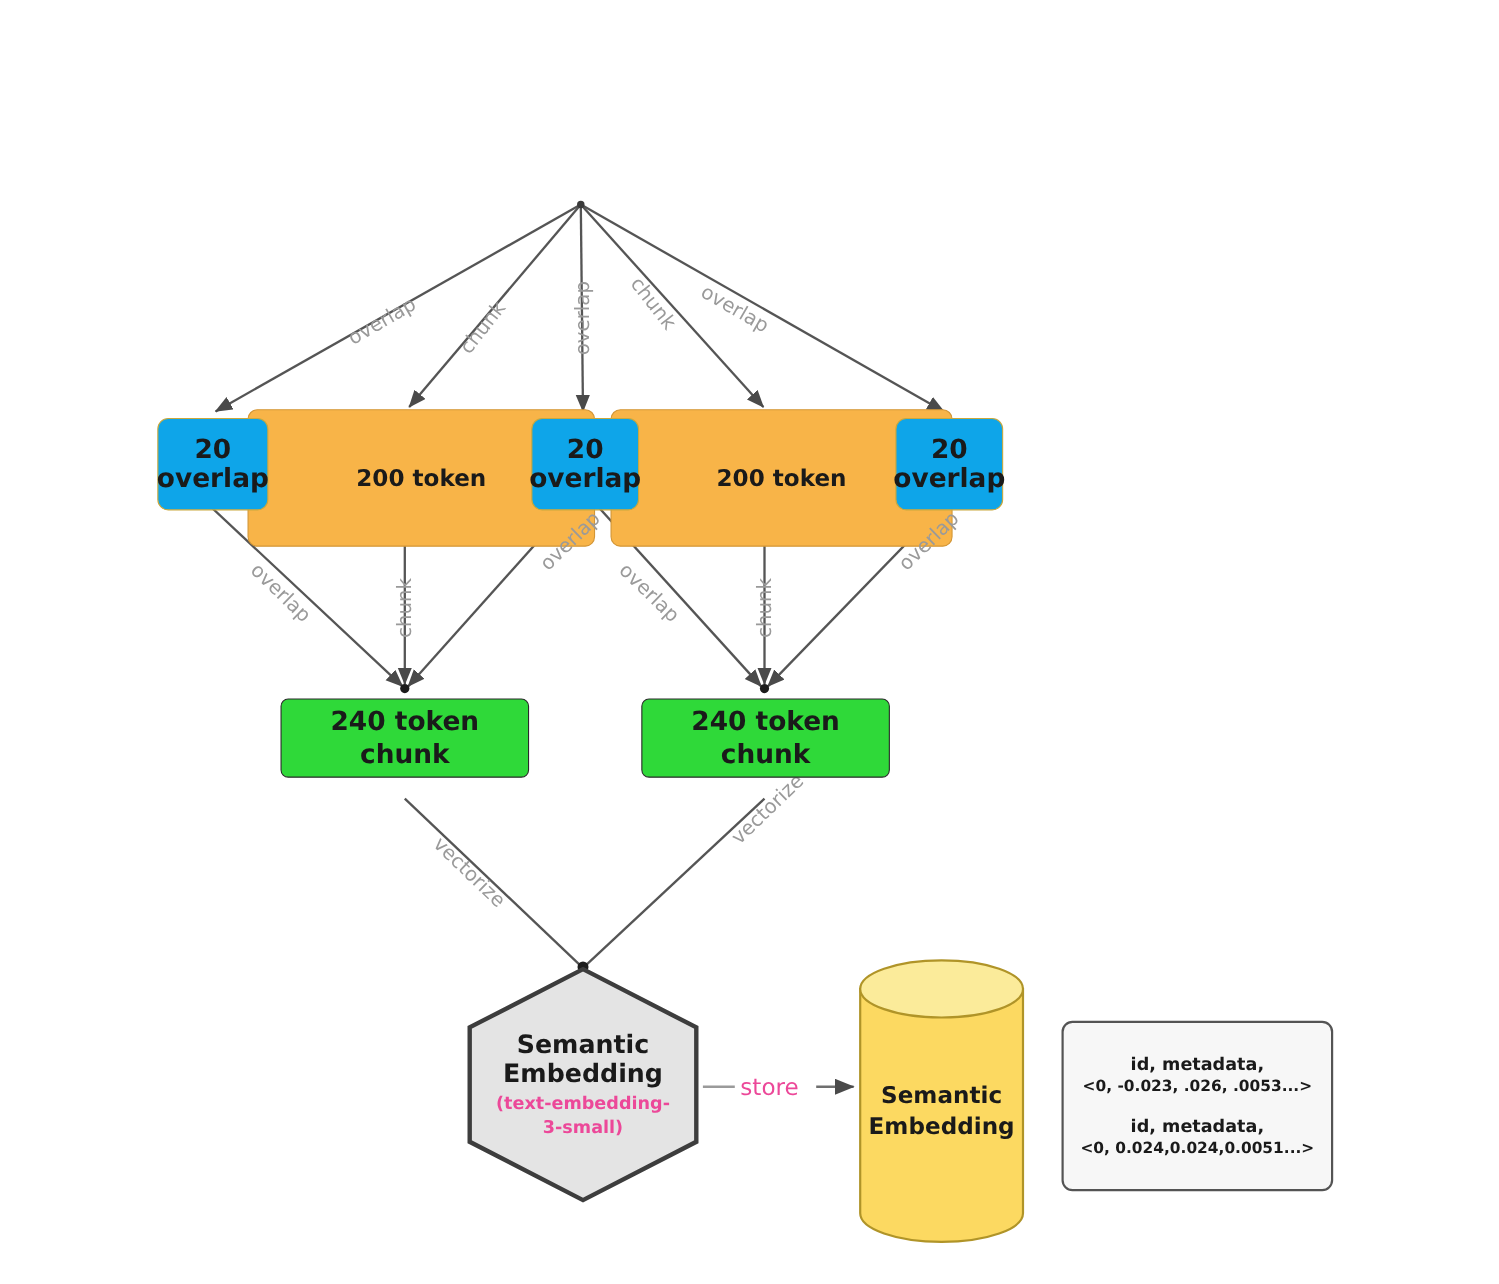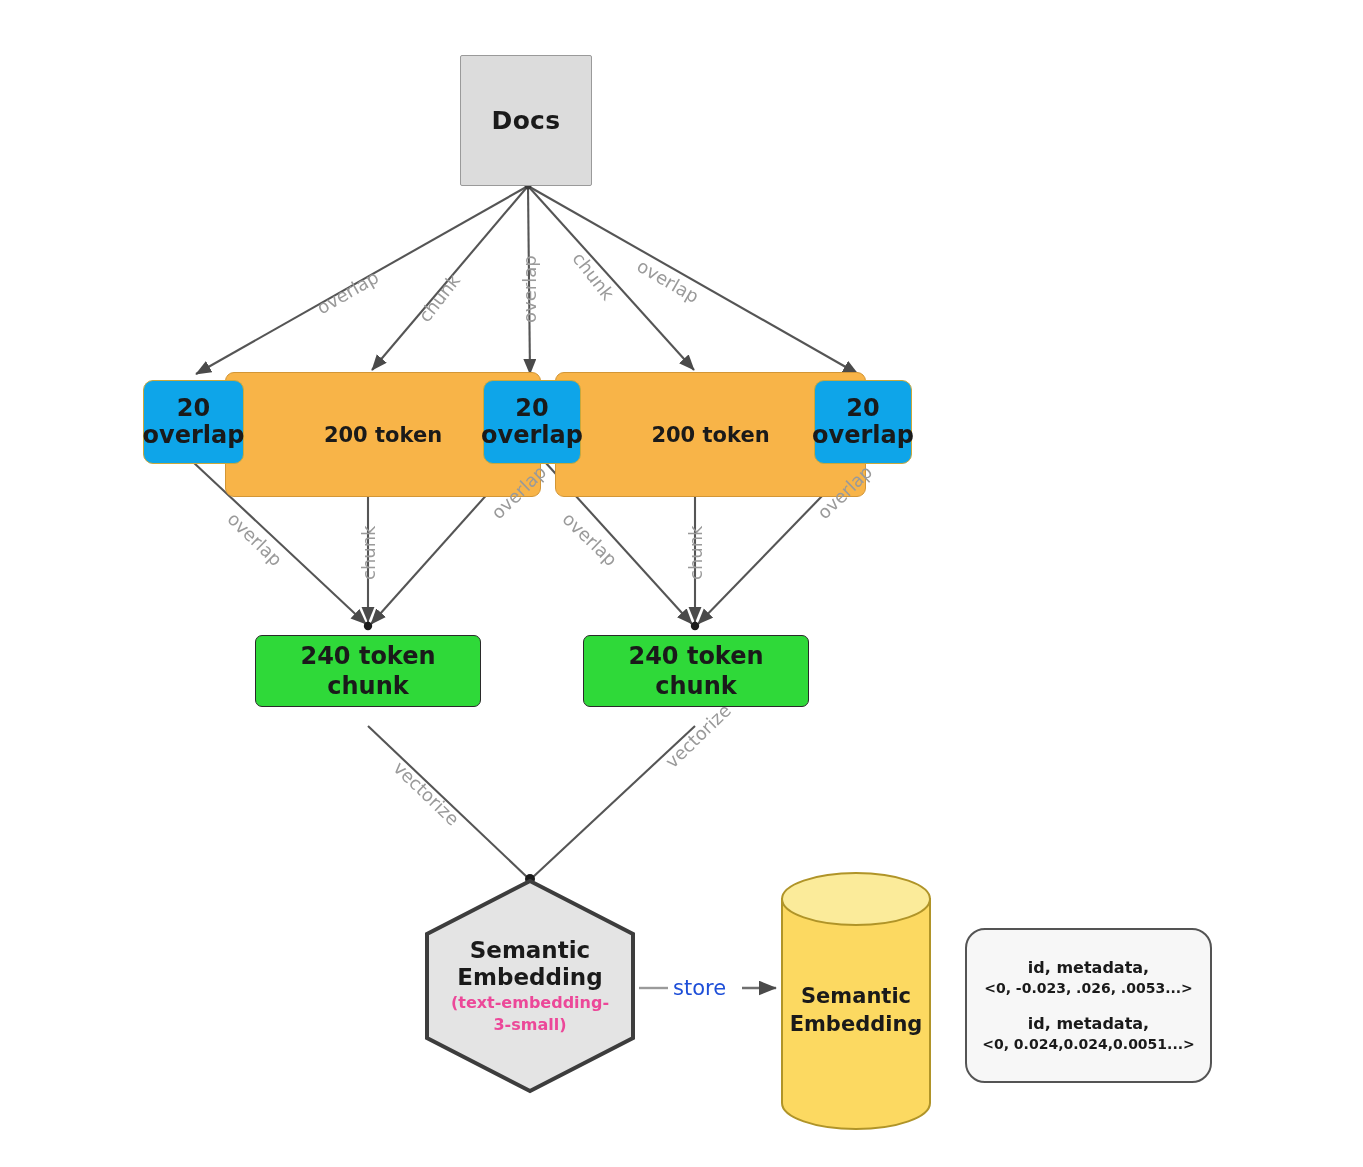--- a/index.html
+++ b/index.html
@@ -136,42 +136,42 @@
   }
 
   
   .data-box {
     left: 965px;
     top: 928px;
     width: 247px;
     height: 155px;
     background: #f7f7f7;
     border: 2px solid #545454;
-    border-radius: 20px;
+    border-radius: 10px;
     z-index: 5;
     gap: 17px;
   }
   .data-entry { line-height: 1.3; }
   .data-entry .dkey { font-size: 16px; font-weight: bold; color: #1a1a1a; display: block; }
   .data-entry .dvec { font-size: 14px; font-weight: bold; color: #1a1a1a; display: block; }
 
   
   .edge-label {
     position: absolute;
     color: #9a9a9a;
     font-size: 18px;
     font-weight: normal;
     white-space: nowrap;
     transform-origin: 0 0;
     z-index: 4;
     font-family: "DejaVu Sans", sans-serif;
   }
   .store-label {
     position: absolute;
-    color: #1d4ed8;
+    color: #ec4899;
     font-size: 21px;
     white-space: nowrap;
     z-index: 4;
   }
 </style>
 </head>
 <body>
 
 <div id="canvas">
 
@@ -210,23 +210,20 @@
     <circle cx="530" cy="879" r="5" fill="#1c1c1c"></circle>
 
     <g stroke="#9a9a9a" stroke-width="2.4" fill="none">
       <line x1="639" y1="988" x2="668" y2="988"></line>
     </g>
     <g stroke="#6f6f6f" stroke-width="2.4" fill="none" marker-end="url(#arrow)">
       <line x1="742" y1="988" x2="776" y2="988"></line>
     </g>
   </svg>
 
-  <div class="node docs-box">
-    <span>Docs</span>
-  </div>
 
   <div class="node token-block b1">
     <span>200 token</span>
   </div>
   <div class="node token-block b2">
     <span>200 token</span>
   </div>
 
   <div class="node overlap-box o1">
     <span>20</span>

